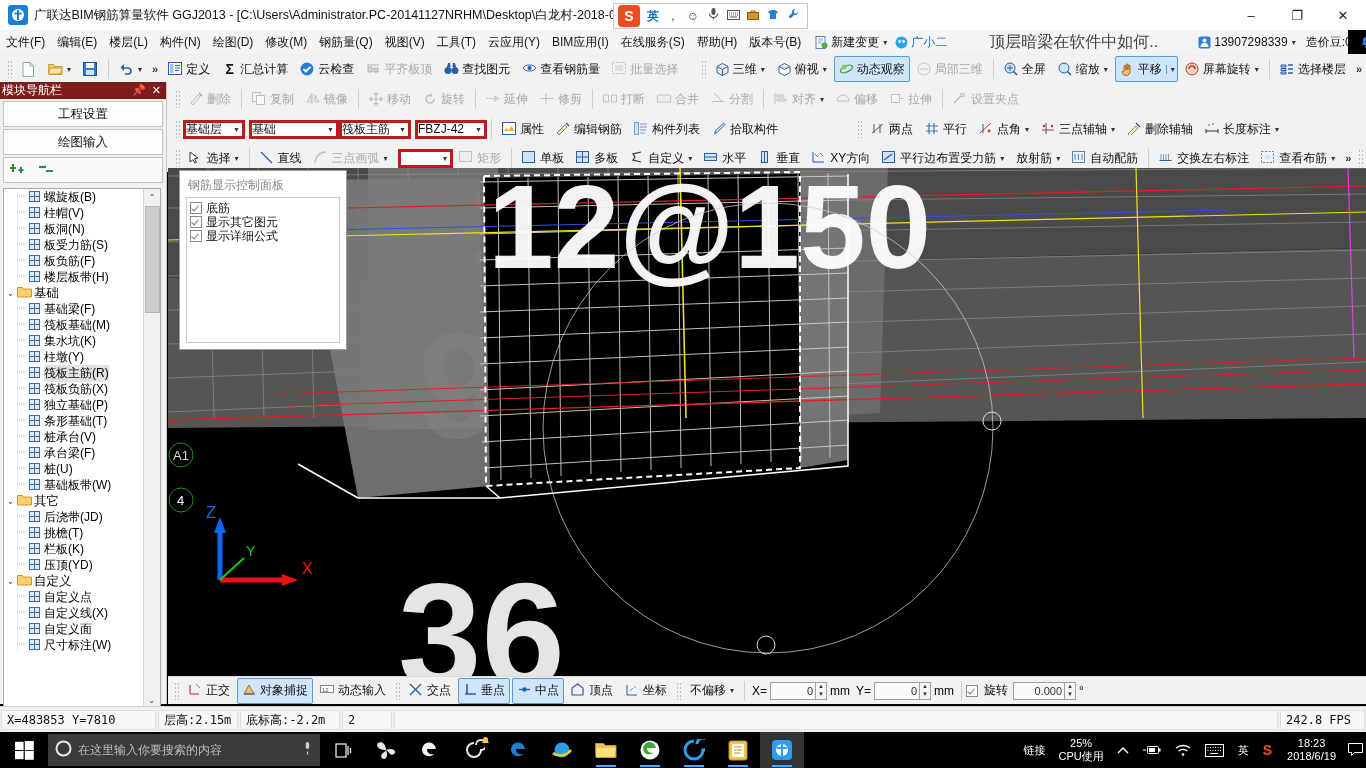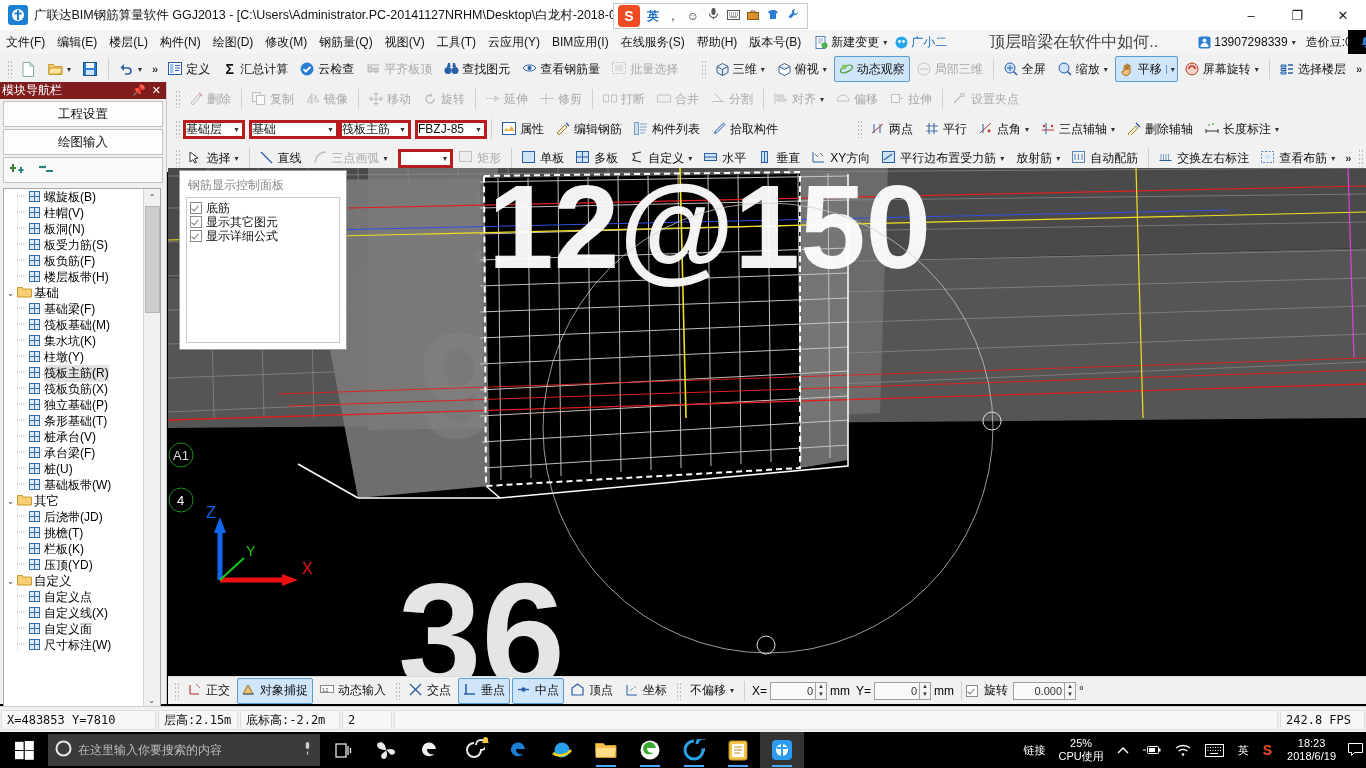--- a/index.html
+++ b/index.html
@@ -36,21 +36,21 @@
   
   .toolrow{position:absolute;left:0;width:1366px;background:#f1f1f1;border-bottom:1px solid #dcdcdc;}
   .tr1{top:54px;height:30px;}
   .tr2{top:84px;height:30px;}
   .tr3{top:114px;height:30px;}
   .tr4{top:144px;height:28px;}
   .trow-in{display:flex;align-items:center;height:100%;padding-left:4px;box-sizing:border-box;}
   .tbtn{display:flex;align-items:center;height:24px;padding:0 4px;margin:0 1px;font-size:12px;
         color:#111;white-space:nowrap;border:1px solid transparent;border-radius:2px;}
   .tbtn.dis{color:#a8a8a8;}
-  .tbtn.act{background:#cfe6fa;border:1px solid #5a9bd5;}
+  .tbtn.act{background:#cfe6fa;border:1px solid #5a9bd5;text-align:center;}
   .tbtn .lbl{margin-left:3px;}
   .caret{margin-left:4px;font-size:8px;color:#333;}
   .vsep{width:1px;height:20px;background:#cfcfcf;margin:0 4px;}
   .gripv{width:5px;height:18px;margin:0 3px;
          background-image:radial-gradient(#bbb 1px, transparent 1px);
          background-size:3px 4px;}
   .chev{font-size:11px;color:#333;font-weight:bold;padding:0 4px;}
   .ddbox{height:19px;border:3px solid #b91c1c;background:#fff;display:flex;align-items:center;
          justify-content:space-between;font-size:12px;padding:0 2px 0 0;box-sizing:border-box;color:#111;}
   .ddarrow{font-size:7px;color:#333;padding-left:4px;}
@@ -517,21 +517,21 @@
       </div>
       <div class="ddbox" style="width:90px;margin-left:4px">
         <span>基础</span>
         <span class="ddarrow">▼</span>
       </div>
       <div class="ddbox" style="width:72px;margin-left:0">
         <span>筏板主筋</span>
         <span class="ddarrow">▼</span>
       </div>
       <div class="ddbox" style="width:72px;margin-left:4px">
-        <span>FBZJ-85</span>
+        <span>FBZJ-42</span>
         <span class="ddarrow">▼</span>
       </div>
       <div class="vsep"></div>
       <div class="tbtn">
         <span class="ic"><svg width="14" height="13" viewBox="0 0 14 13">
               <rect x="0.5" y="0.5" width="13" height="12" fill="#fff" stroke="#2a5fa8"></rect>
               <path d="M1.5 9l3-3 2 2 3-4 3.5 5z" fill="#f0b44a"></path>
             </svg></span>
         <span class="lbl">属性</span>
       </div>

